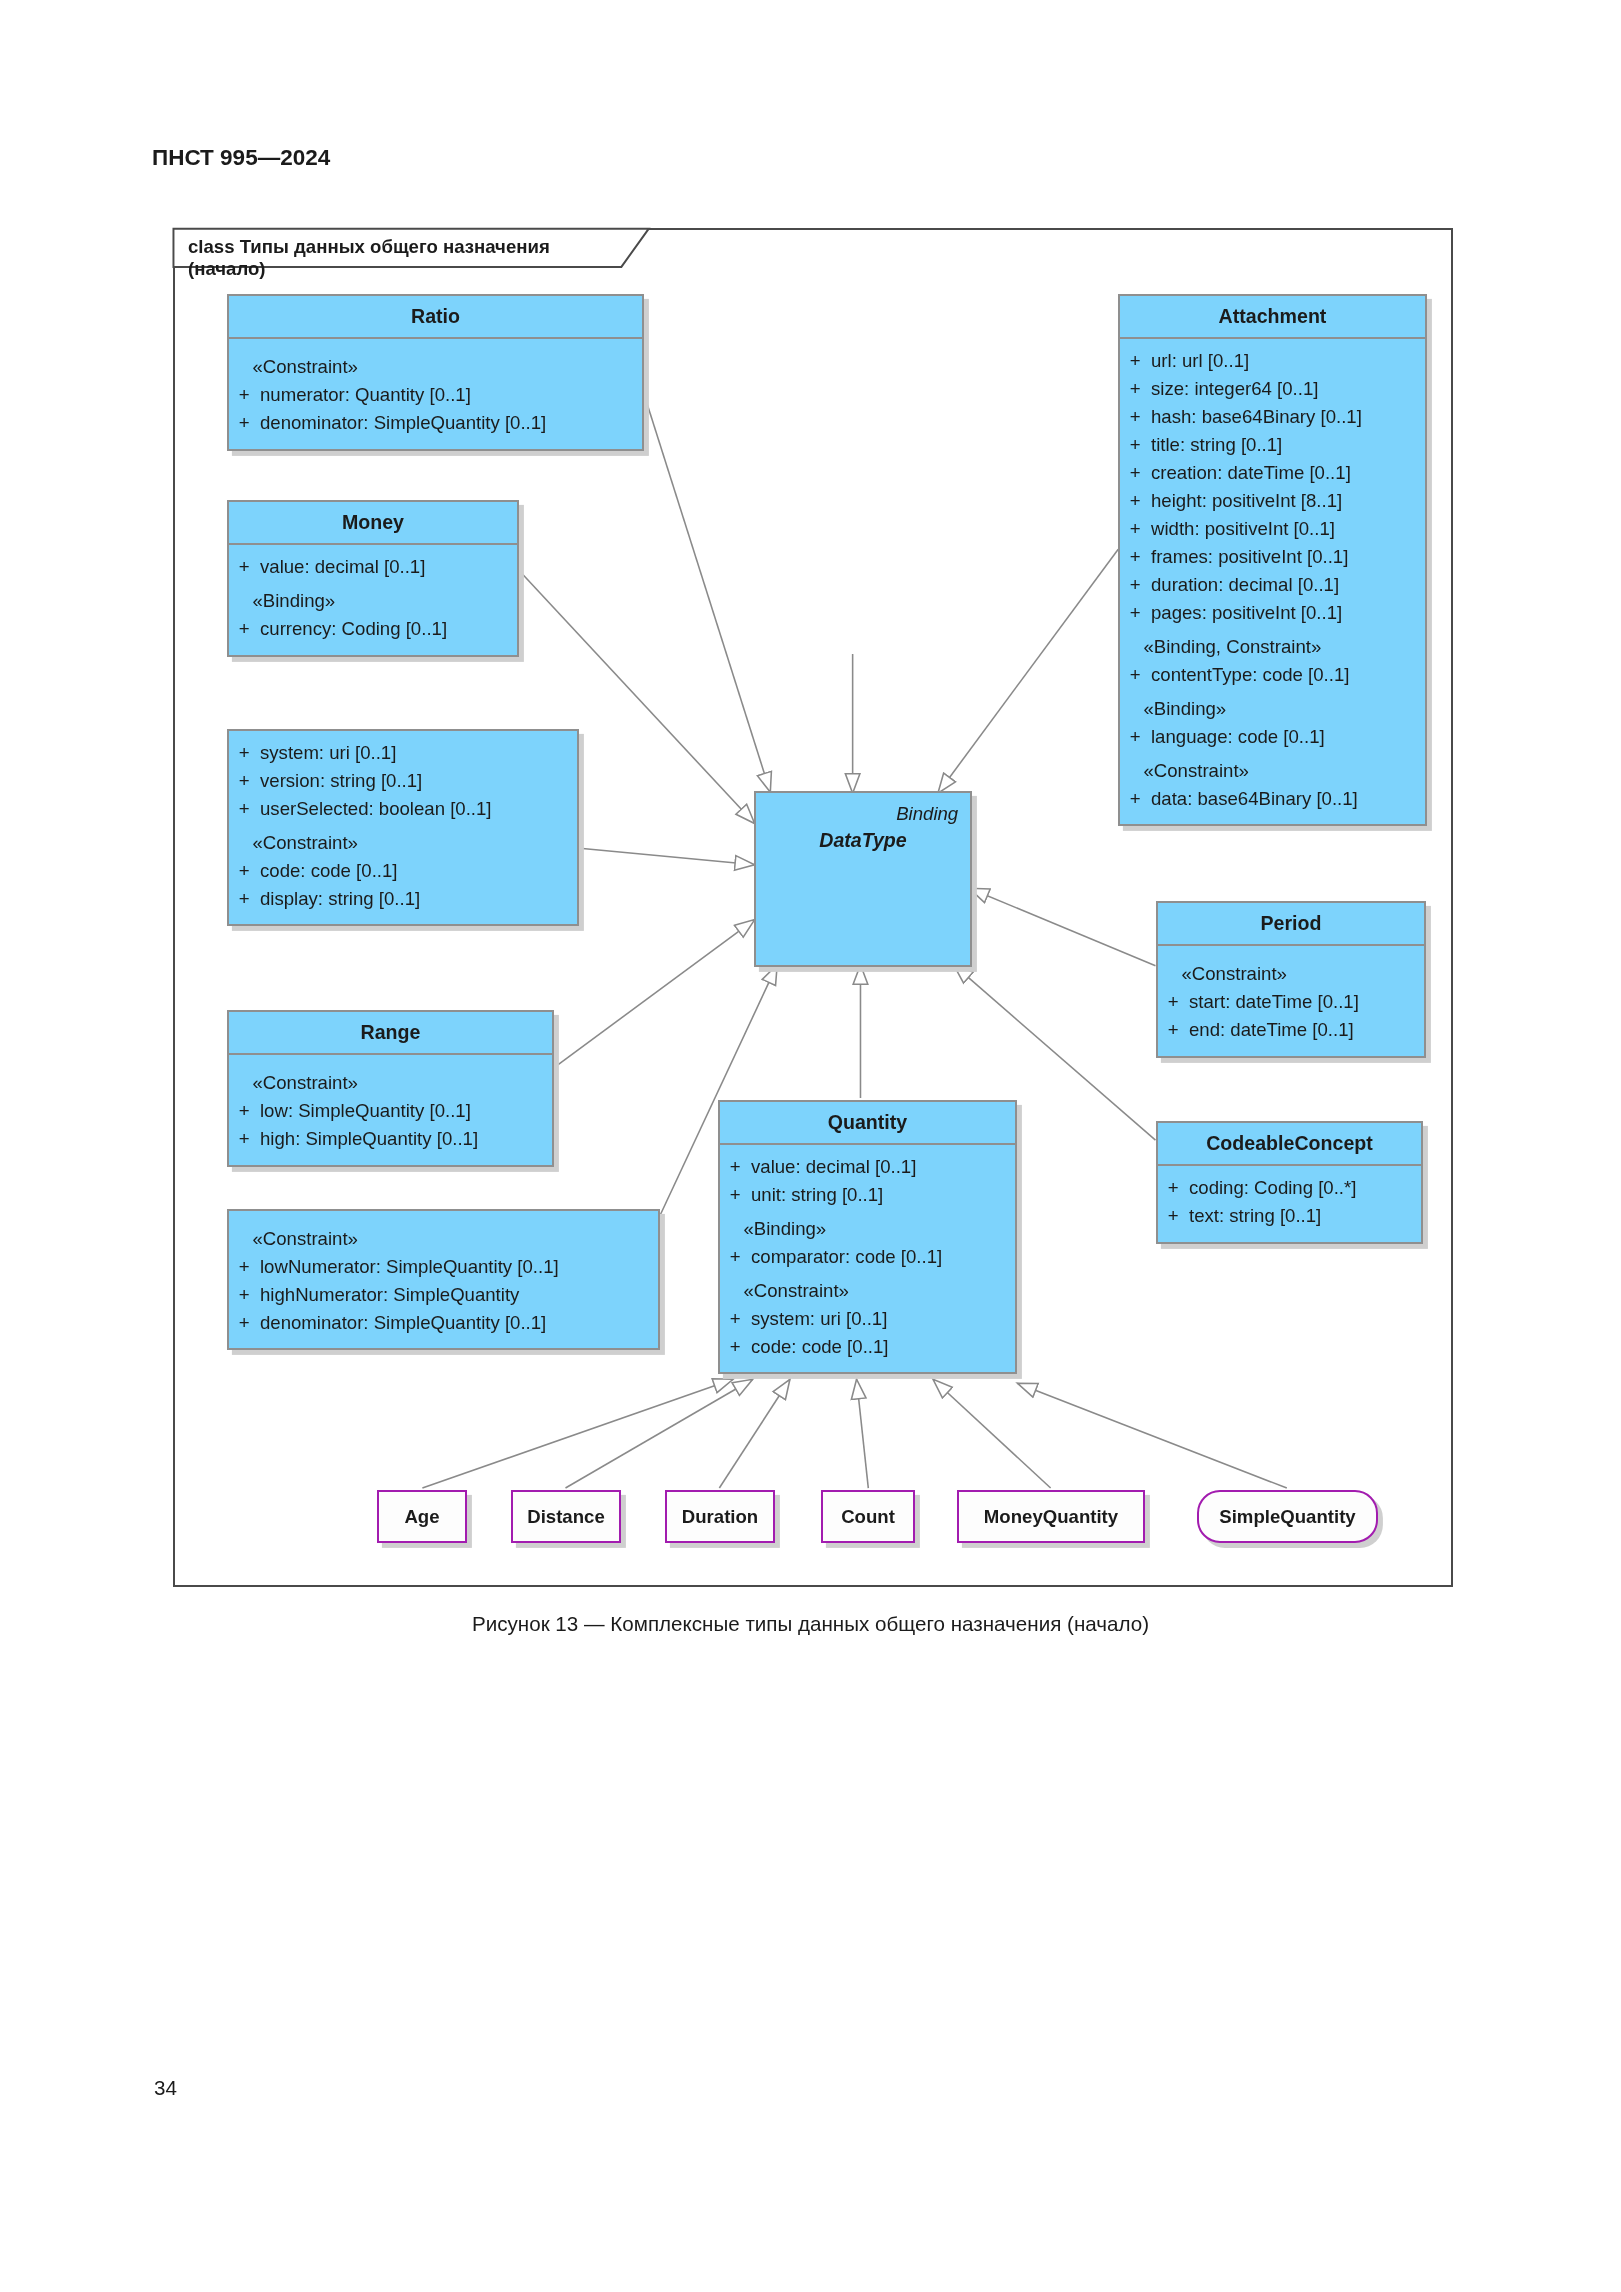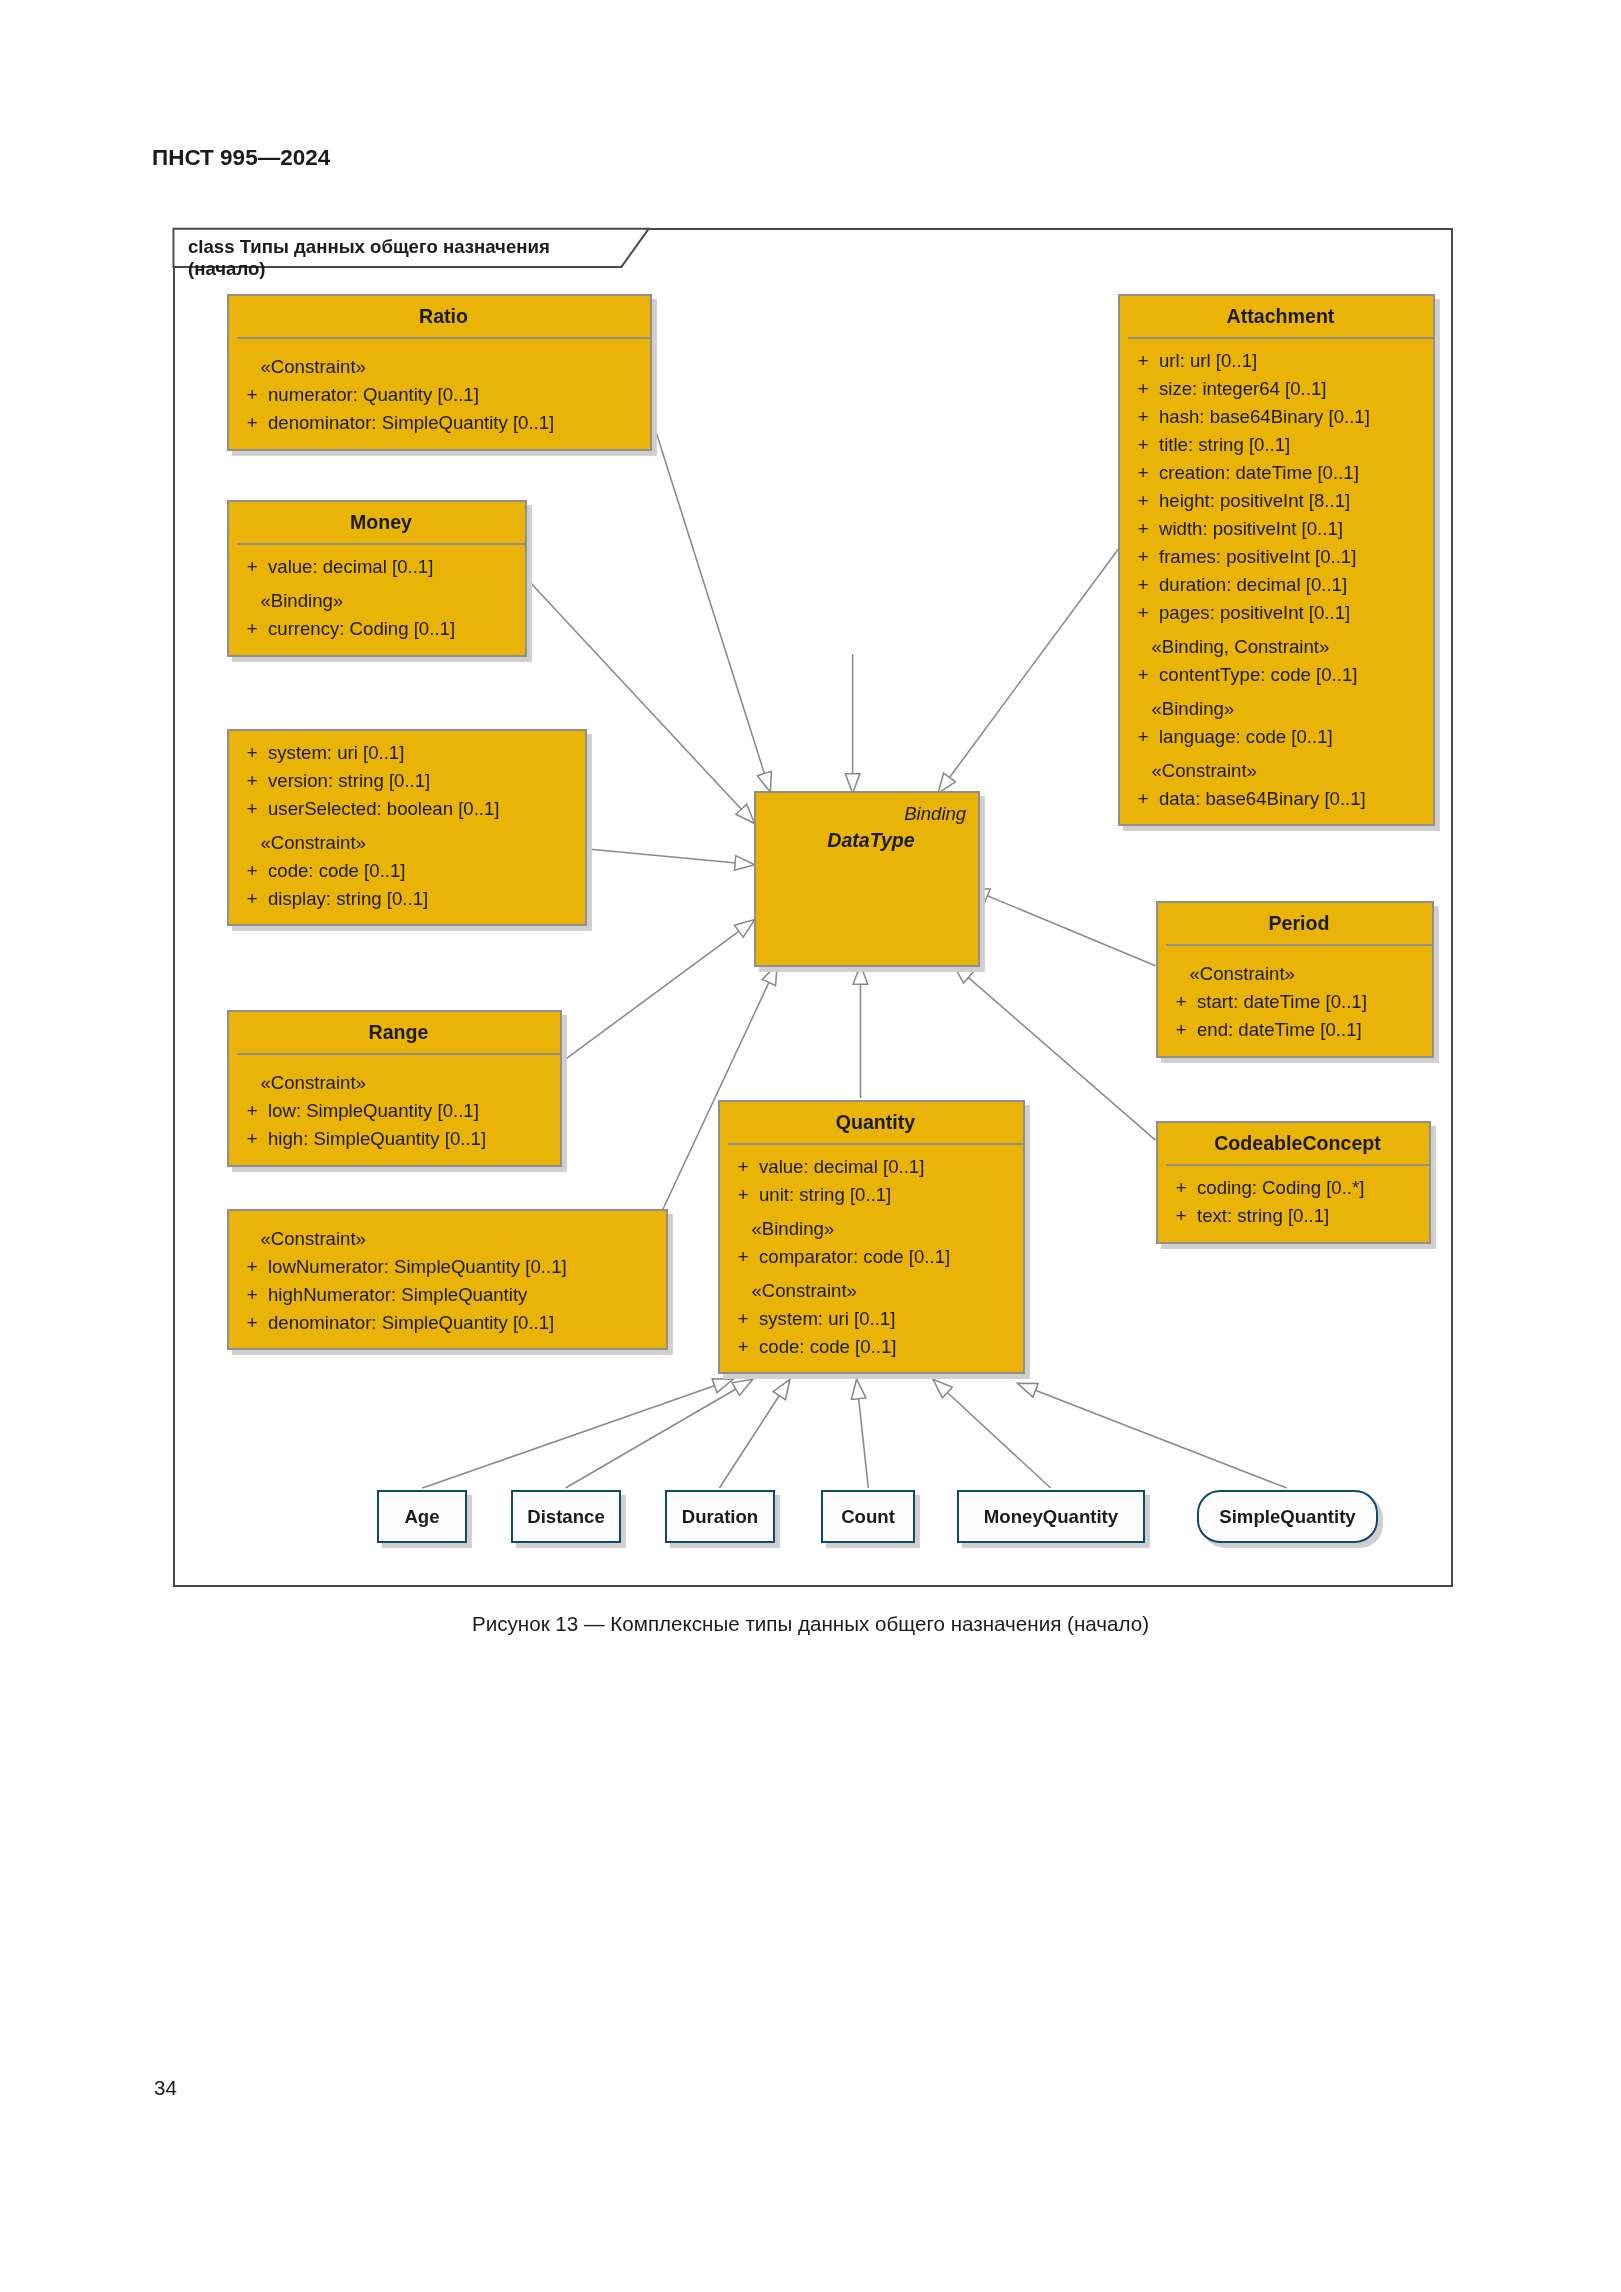--- a/index.html
+++ b/index.html
@@ -2,28 +2,28 @@
 <html><head>
 <meta charset="utf-8">
 <style>
   html,body{margin:0;padding:0;background:#ffffff;}
   .page{position:relative;width:1621px;height:2293px;background:#ffffff;overflow:hidden;
         font-family:"Liberation Sans",sans-serif;color:#1b1b1b;}
   .doc-header{position:absolute;left:152px;top:145px;font-size:22.5px;font-weight:bold;}
   .frame{position:absolute;left:173px;top:228px;width:1276px;height:1355px;border:2px solid #4a4a4a;}
   .overlay{position:absolute;left:0;top:0;width:1621px;height:2293px;pointer-events:none;}
   .frame-label{position:absolute;left:188px;top:236px;width:431px;font-size:18.6px;font-weight:bold;}
-  .uml-class{position:absolute;background:#eab308;border:2px solid #8f8f8f;box-shadow:4.9px 4.9px 0 #cfcfcf;box-sizing:content-box;padding-left:8px;}
+  .uml-class{position:absolute;background:#7dd3fc;border:2px solid #8f8f8f;box-shadow:4.9px 4.9px 0 #cfcfcf;box-sizing:content-box;}
   .uml-title{font-size:19.6px;line-height:25.5px;font-weight:bold;text-align:center;padding:7.8px 5.9px;border-bottom:2px solid #8f8f8f;}
   .uml-body{padding:7.8px 0 11.8px 0;}
   .row{font-size:18.6px;line-height:28px;padding-left:9.8px;white-space:pre;}
   .stereo{padding-left:23.5px;margin-top:5.9px;}
   .datatype .dt-parent{font-style:italic;font-size:18.6px;text-align:right;padding:9.8px 11.8px 0 0;}
   .datatype .dt-name{font-style:italic;font-weight:bold;font-size:19.6px;text-align:center;padding-top:3.9px;}
-  .uml-mini{position:absolute;height:53px;background:#fdfdfd;border:2px solid #0c4a6e;box-shadow:4.9px 4.9px 0 #cfcfcf;
+  .uml-mini{position:absolute;height:53px;background:#fdfdfd;border:2px solid #a21caf;box-shadow:4.9px 4.9px 0 #cfcfcf;
             display:flex;align-items:center;justify-content:center;font-size:18.6px;font-weight:bold;box-sizing:border-box;}
   .caption{position:absolute;left:0;top:1612px;width:100%;text-align:center;font-size:20.6px;}
   .page-number{position:absolute;left:154px;top:2076px;font-size:20.6px;}
 </style>
 </head>
 <body>
 
 <div class="page">
 
   <div class="doc-header">ПНСТ 995—2024</div>

